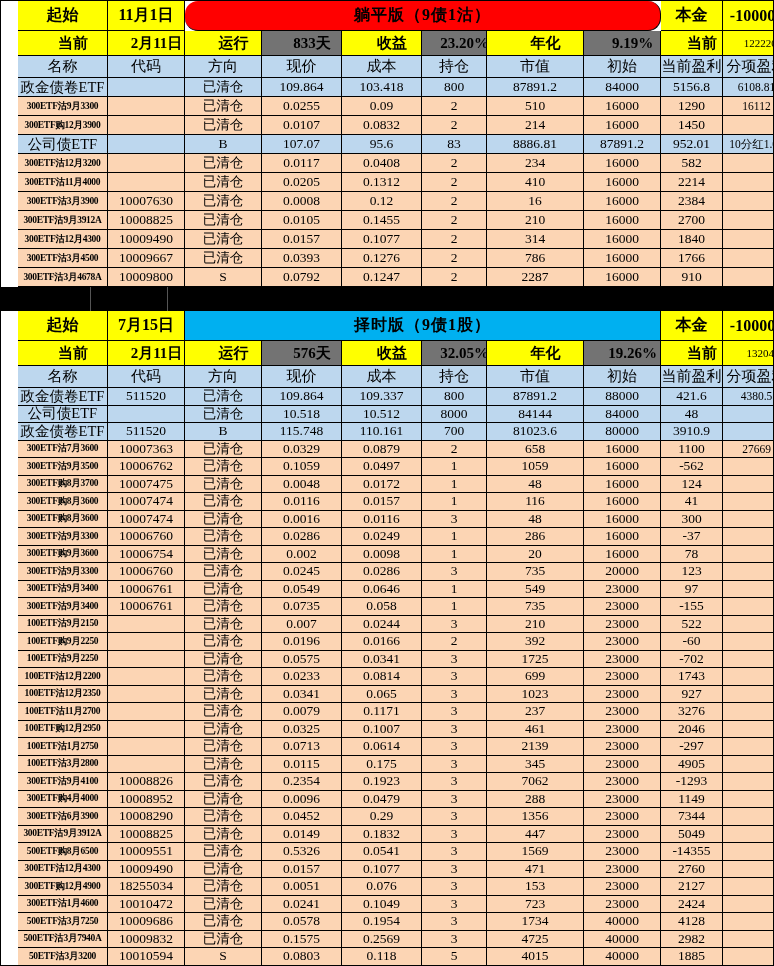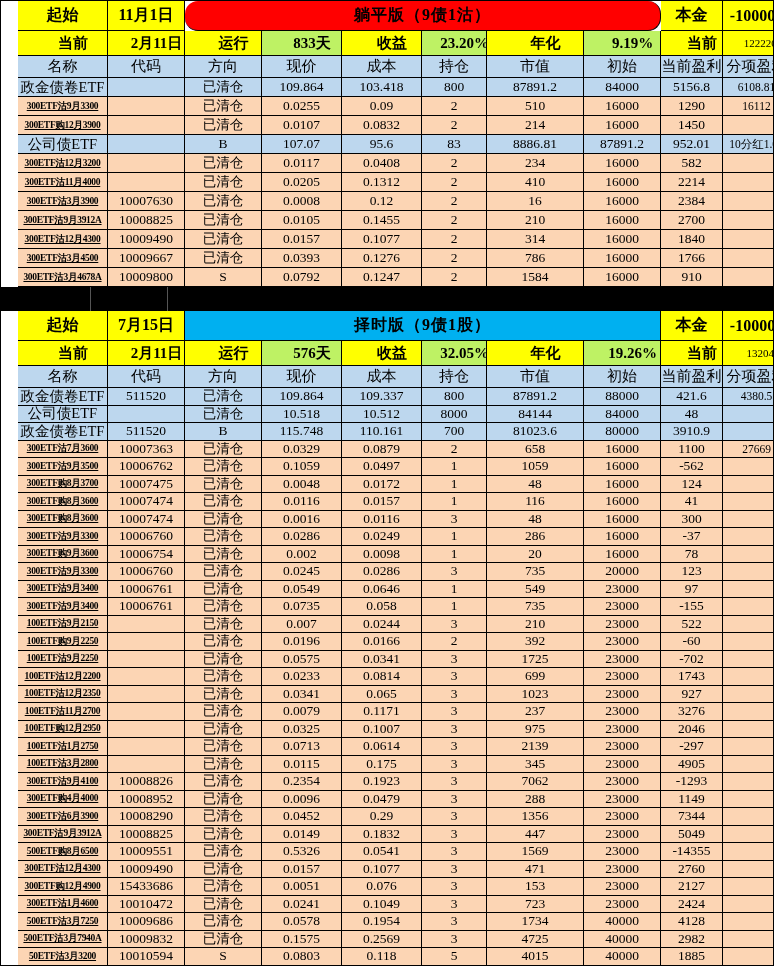--- a/index.html
+++ b/index.html
@@ -37,34 +37,34 @@
   .title-row .cell{font-size:16px;font-weight:bold;background:#FFFF00;}
   .big-title{
     grid-column:3 / span 6;
     font-size:24px;font-weight:bold;letter-spacing:1px;
   }
   .title-red{background:#FF0000 !important;border-radius:13px;}
   .title-cyan{background:#00B0F0 !important;}
   
   .info-row{height:25px;}
   .info-row .cell{font-weight:bold;background:#FFFF00;font-size:15px;padding-left:21px;}
-  .info-row .v-white{background:#bef264;}
+  .info-row .v-white{background:#737373;}
   .info-row .v-num{font-weight:normal;font-size:11px;}
   
   .header-row{height:22px;text-align:right;}
   .header-row .cell{background:#BDD7EE;font-size:15px;}
   
   .row{width:100%;text-align:center;}
   .sec1 .row{height:19px;}
   .sec2 .row{height:17.5px;}
   .row .cell{font-size:13.5px;}
   .row-etf .cell{background:#BDD7EE;}
   .row-opt .cell{background:#FCD5B4;}
   .row-etf .name{font-size:14.5px;}
-  .row-opt .name{font-size:9.5px;font-weight:bold;letter-spacing:-0.3px;text-decoration:underline;}
+  .row-opt .name{font-size:9.5px;font-weight:bold;letter-spacing:-0.3px;}
   .row .sub{font-size:11.5px;}
   
   .separator{
     height:24px;background:#000;
     display:grid;
     grid-template-columns:90px 77px 607px;
     flex:0 0 auto;
   }
   .separator .sep-cell{
     border-right:1px solid #555;height:100%;
@@ -234,21 +234,21 @@
           <div class="cell c8">1766</div>
           <div class="cell c9 sub"></div>
         </div>
         <div class="grid row row-opt">
           <div class="cell c0 name">300ETF沽3月4678A</div>
           <div class="cell c1">10009800</div>
           <div class="cell c2">S</div>
           <div class="cell c3">0.0792</div>
           <div class="cell c4">0.1247</div>
           <div class="cell c5">2</div>
-          <div class="cell c6">1584</div>
+          <div class="cell c6">2287</div>
           <div class="cell c7">16000</div>
           <div class="cell c8">910</div>
           <div class="cell c9 sub"></div>
         </div>
       </div>
   </div>
 
   <div class="separator">
     <div class="sep-cell"></div>
     <div class="sep-cell"></div>
@@ -516,21 +516,21 @@
           <div class="cell c8">3276</div>
           <div class="cell c9 sub"></div>
         </div>
         <div class="grid row row-opt">
           <div class="cell c0 name">100ETF购12月2950</div>
           <div class="cell c1"></div>
           <div class="cell c2">已清仓</div>
           <div class="cell c3">0.0325</div>
           <div class="cell c4">0.1007</div>
           <div class="cell c5">3</div>
-          <div class="cell c6">975</div>
+          <div class="cell c6">461</div>
           <div class="cell c7">23000</div>
           <div class="cell c8">2046</div>
           <div class="cell c9 sub"></div>
         </div>
         <div class="grid row row-opt">
           <div class="cell c0 name">100ETF沽1月2750</div>
           <div class="cell c1"></div>
           <div class="cell c2">已清仓</div>
           <div class="cell c3">0.0713</div>
           <div class="cell c4">0.0614</div>
@@ -619,21 +619,21 @@
           <div class="cell c3">0.0157</div>
           <div class="cell c4">0.1077</div>
           <div class="cell c5">3</div>
           <div class="cell c6">471</div>
           <div class="cell c7">23000</div>
           <div class="cell c8">2760</div>
           <div class="cell c9 sub"></div>
         </div>
         <div class="grid row row-opt">
           <div class="cell c0 name">300ETF购12月4900</div>
-          <div class="cell c1">15433686</div>
+          <div class="cell c1">18255034</div>
           <div class="cell c2">已清仓</div>
           <div class="cell c3">0.0051</div>
           <div class="cell c4">0.076</div>
           <div class="cell c5">3</div>
           <div class="cell c6">153</div>
           <div class="cell c7">23000</div>
           <div class="cell c8">2127</div>
           <div class="cell c9 sub"></div>
         </div>
         <div class="grid row row-opt">

